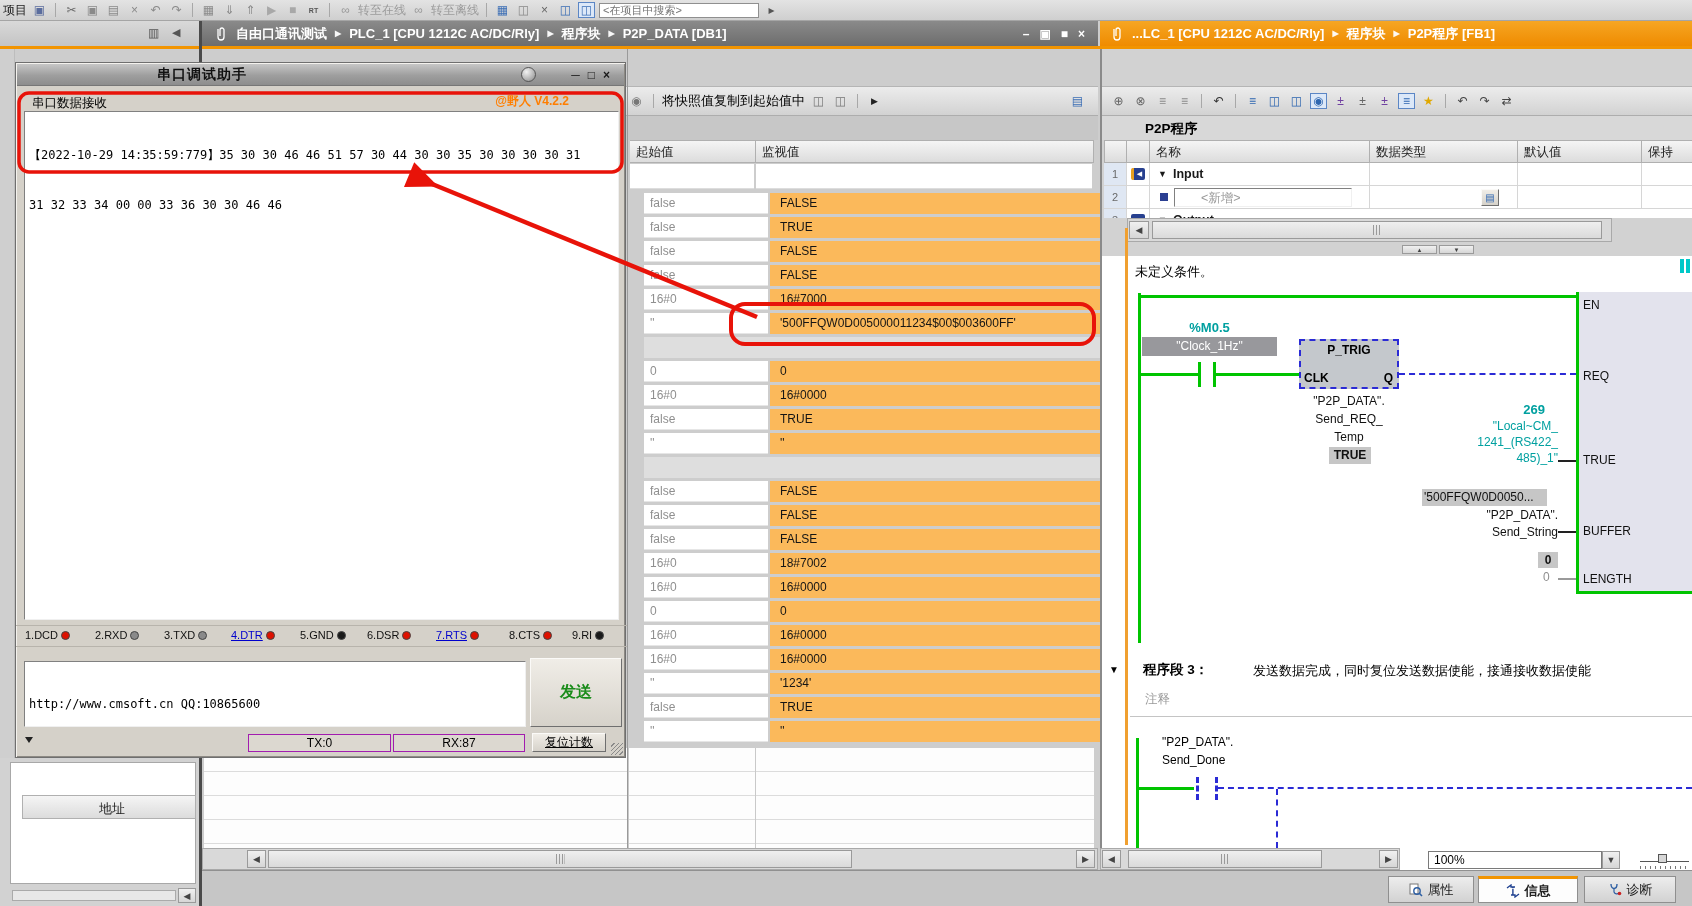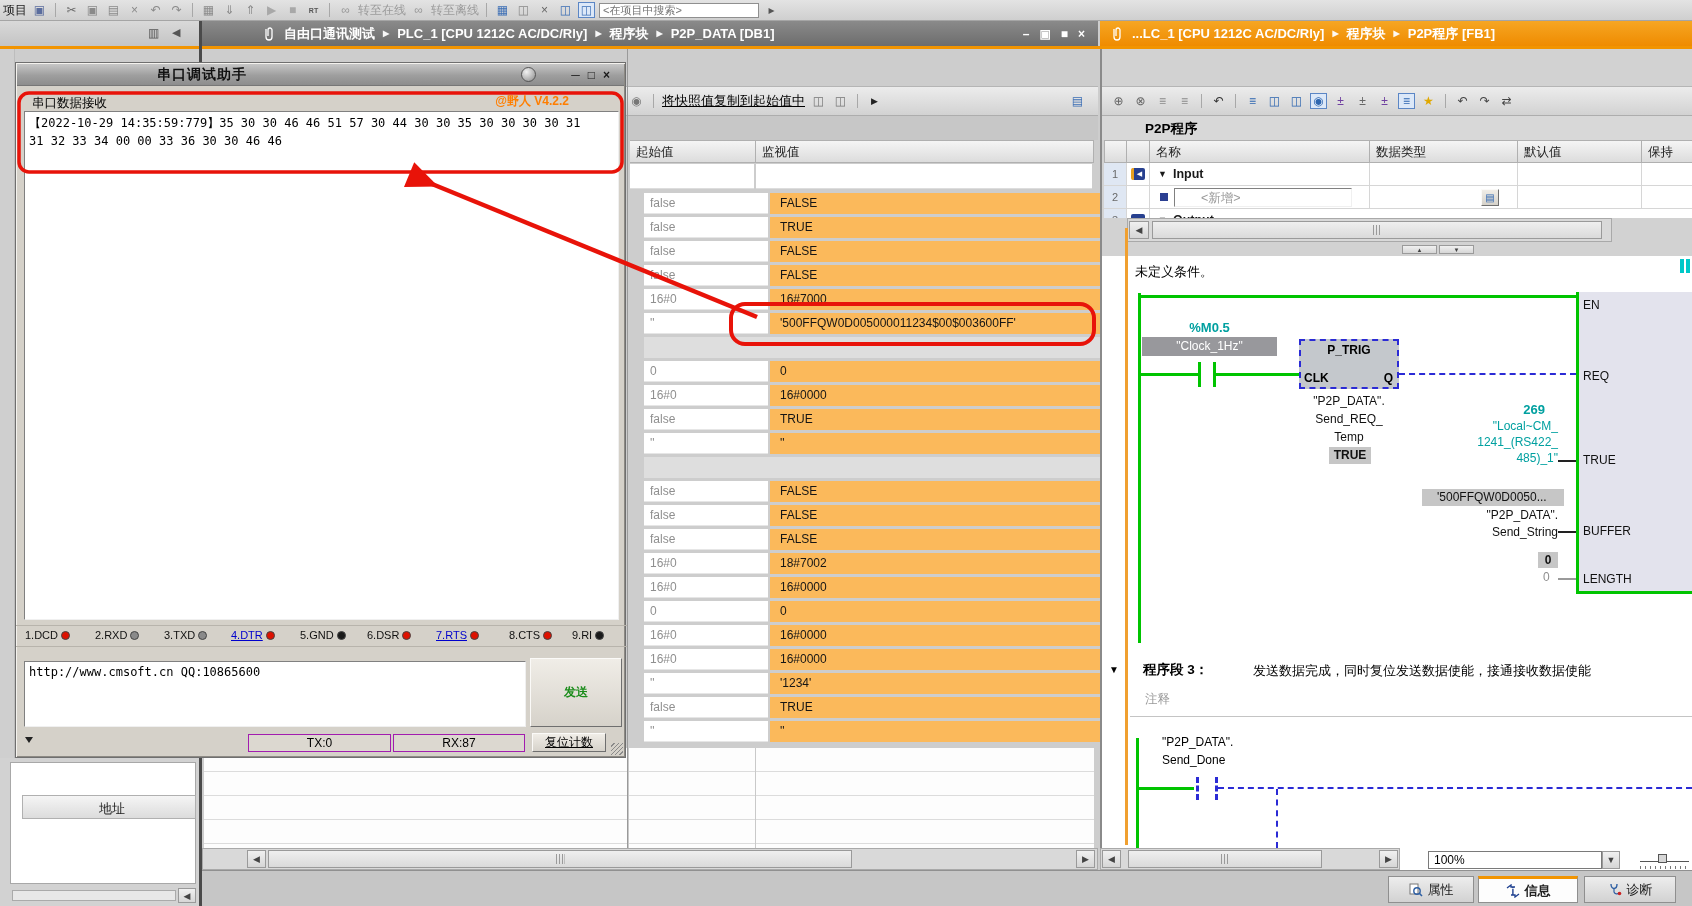--- a/index.html
+++ b/index.html
@@ -1,32 +1,32 @@
 <!DOCTYPE html>
 <html><head>
 <meta charset="utf-8">
 <style>
   html,body{margin:0;padding:0;background:#9a9a9a;}
   *{box-sizing:border-box;font-family:"Liberation Sans",sans-serif;}
   #stage{position:relative;width:1692px;height:906px;background:#cdcdcd;overflow:hidden;}
   .abs{position:absolute;}
-  .mono{font-family:"DejaVu Sans Mono",monospace;}
+  .mono{font-family:"DejaVu Sans Mono",monospace;margin-top:32px;}
 
   
   #top-toolbar{left:0;top:0;width:1692px;height:21px;background:linear-gradient(180deg,#e3e3e3,#cfcfcf);border-bottom:1px solid #a5a5a5;display:flex;align-items:center;gap:4px;padding-left:3px;}
   .icn{display:inline-flex;width:17px;height:16px;align-items:center;justify-content:center;font-size:12px;line-height:1;}
   .icn.small{font-size:7px;font-weight:bold;}
   .icn.boxed{border:1px solid #5b86c5;background:#dce8f8;}
   .tsep{width:1px;height:14px;background:#a8a8a8;margin:0 3px;display:inline-block;}
   .tlabel{font-size:12px;white-space:nowrap;}
   #project-search{width:160px;height:15px;font-size:11px;color:#666;border:1px solid #8f8f8f;background:#fff;padding:0 3px;}
 
   
   .titlebar{top:21px;height:25px;color:#fff;font-size:13px;font-weight:bold;display:flex;align-items:center;white-space:nowrap;overflow:hidden;}
-  #mid-titlebar{left:202px;width:896px;background:linear-gradient(180deg,#8a8a8a,#6d6d6d);padding-left:48px;}
+  #mid-titlebar{left:202px;width:896px;background:linear-gradient(180deg,#8a8a8a,#6d6d6d);}
   #right-titlebar{left:1100px;width:592px;background:linear-gradient(180deg,#f6a623,#ef8b00);}
   .crumb-sep{font-size:8px;margin:0 8px;opacity:.95;}
   .winbtn{font-size:12px;font-weight:bold;margin:0 5px;color:#fff;}
   #orange-underline{left:0;top:46px;width:1692px;height:3px;background:#F29400;}
   #left-header-strip{left:0;top:21px;width:202px;height:25px;background:linear-gradient(180deg,#d9d9d9,#c4c4c4);color:#555;font-size:12px;}
   #main-divider{left:199px;top:21px;width:3px;height:885px;background:#4a4a4a;z-index:3;}
 
   
   .pane-toolbar{height:30px;background:linear-gradient(180deg,#ececec,#d2d2d2);border-top:1px solid #b5b5b5;border-bottom:1px solid #adadad;display:flex;align-items:center;gap:5px;}
   .hdrcell{background:linear-gradient(180deg,#f5f5f5,#dcdcdc);border:1px solid #b0b0b0;border-left:none;font-size:12.5px;color:#222;padding:3px 0 0 6px;}
@@ -149,21 +149,21 @@
       </span>
   </div>
 
   <div id="orange-underline" class="abs"></div>
   <div id="main-divider" class="abs"></div>
 
   <div class="abs" style="left:202px;top:49px;width:896px;height:821px;background:#cdcdcd;">
     <div class="pane-toolbar abs" style="left:0;top:37px;width:896px;padding-left:426px;">
       <span class="icn" id="mt-i0" style="color: rgb(119, 119, 119);">◉</span>
       <span class="tsep"></span>
-      <span class="tlabel" style="font-size:13px;text-decoration:underline;">将快照值复制到起始值中</span>
+      <span class="tlabel" style="font-size:13px;">将快照值复制到起始值中</span>
       <span class="icn" id="mt-i1" style="color: rgb(119, 119, 119);">◫</span>
       <span class="icn" id="mt-i2" style="color: rgb(119, 119, 119);">◫</span>
       <span class="tsep"></span>
       <span class="icn" id="mt-i3" style="font-size: 9px; color: rgb(34, 34, 34);">▶</span>
       <span class="icn" id="mt-i4" style="margin-left: auto; margin-right: 12px; color: rgb(61, 111, 181);">▤</span>
     </div>
     <div class="abs" style="left:0;top:67px;width:896px;height:24px;background:#c7c7c7;"></div>
 
     <div class="abs hdrcell" style="left:428px;top:91px;width:126px;height:23px;">起始值</div>
     <div class="abs hdrcell" style="left:554px;top:91px;width:338px;height:23px;">监视值</div>
@@ -392,21 +392,21 @@
   <div class="abs graybox" style="left:1329px;top:447px;width:42px;height:17px;font-weight:bold;padding-top:1px;">TRUE</div>
 
   <span class="abs teal rightal" style="left:1450px;top:402px;width:95px;font-size:13px;">269</span>
   <div class="abs rightal" style="left:1420px;top:419px;width:138px;color:#00A0A0;font-size:12px;">
     <div>"Local~CM_</div>
     <div style="margin-top:2px;">1241_(RS422_</div>
     <div style="margin-top:2px;">485)_1"</div>
   </div>
   <div class="abs" style="left:1558px;top:460px;width:18px;height:2px;background:#222;"></div>
 
-  <div class="abs graybox" style="left:1422px;top:489px;width:142px;height:17px;text-align:left;padding:1px 0 0 15px;">'500FFQW0D0050...</div>
+  <div class="abs graybox" style="left:1422px;top:489px;width:125px;height:17px;text-align:left;padding:1px 0 0 2px;">'500FFQW0D0050...</div>
   <div class="abs rightal" style="left:1420px;top:508px;width:138px;font-size:12px;color:#111;">
     <div>"P2P_DATA".</div>
     <div style="margin-top:3px;">Send_String</div>
   </div>
   <div class="abs" style="left:1558px;top:531px;width:18px;height:2px;background:#222;"></div>
 
   <div class="abs graybox" style="left:1538px;top:552px;width:20px;height:16px;font-weight:bold;padding-top:1px;">0</div>
   <span class="abs" style="left:1543px;top:570px;font-size:12px;color:#8f8f8f;">0</span>
   <div class="abs" style="left:1558px;top:578px;width:18px;height:2px;background:#9a9a9a;"></div>
 
@@ -524,21 +524,21 @@
         </span>
         <span class="pin" style="left: 556px;">
           <span class="plabel">9.RI</span>
           <span class="dot" style="background: rgb(26, 26, 26);"></span>
         </span>
       </div>
     <div class="abs inset" style="left:8px;top:598px;width:502px;height:66px;">
       <div class="mono" style="font-size:12px;padding:3px 0 0 4px;">http://www.cmsoft.cn QQ:10865600</div>
     </div>
     <div class="abs raised" style="left:514px;top:595px;width:92px;height:69px;display:flex;align-items:center;justify-content:center;">
-      <span style="color:#1a8c1a;font-weight:bold;font-size:12px;">发送</span>
+      <span style="color:#1a8c1a;font-weight:bold;font-size:16px;">发送</span>
     </div>
     <span class="abs" style="left:9px;top:674px;width:0;height:0;border-left:4px solid transparent;border-right:4px solid transparent;border-top:6px solid #222;"></span>
     <div class="abs counterbox" style="left:232px;top:671px;width:143px;height:18px;">TX:0</div>
     <div class="abs counterbox" style="left:377px;top:671px;width:132px;height:18px;">RX:87</div>
     <div class="abs raised" style="left:516px;top:670px;width:74px;height:19px;display:flex;align-items:center;justify-content:center;">
       <span style="font-size:12px;text-decoration:underline;">复位计数</span>
     </div>
     <div class="abs" style="right:2px;bottom:2px;width:12px;height:12px;background:repeating-linear-gradient(135deg,transparent 0 2px,#8a8a8a 2px 3px);"></div>
   </div>
 

